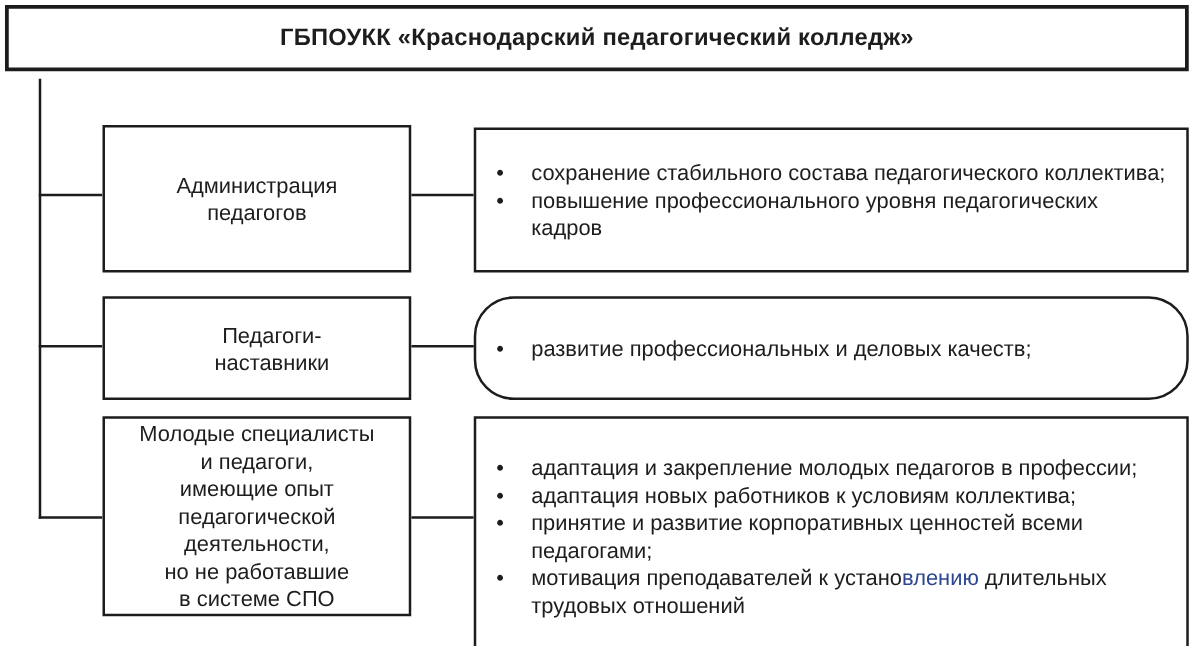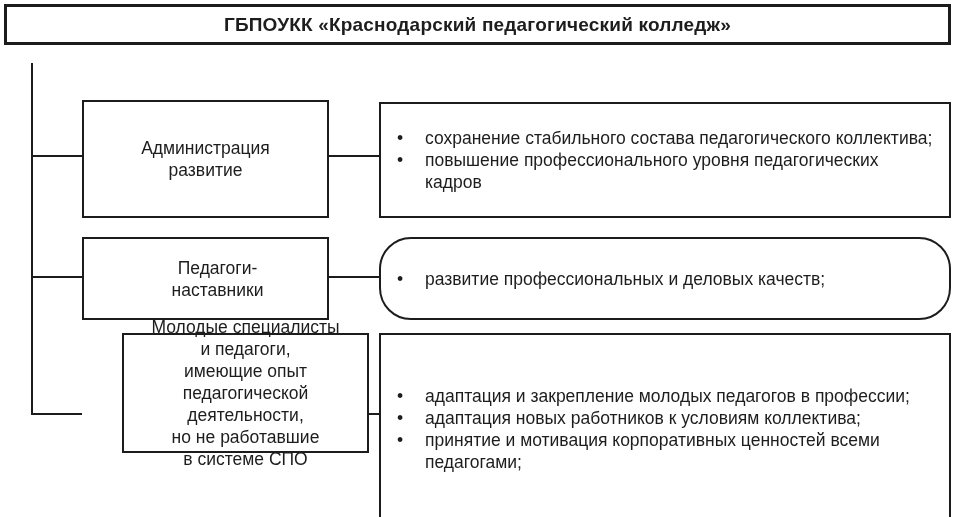--- a/index.html
+++ b/index.html
@@ -17,21 +17,21 @@
     overflow: hidden;
   }
   .box {
     position: absolute;
     background: #ffffff;
     border: 2px solid #1c1c1c;
     box-sizing: border-box;
   }
   .title-box {
     left: 4px; top: 4px;
-    width: 947px; height: 41px;
+    width: 947px; height: 53px;
     border-width: 3px;
     display: flex;
     align-items: center;
     justify-content: center;
   }
   .title-text {
     font-size: 19px;
     font-weight: bold;
     letter-spacing: 0.2px;
     white-space: nowrap;
@@ -42,21 +42,21 @@
     display: flex;
     align-items: center;
     justify-content: center;
     text-align: center;
     font-size: 17.5px;
     line-height: 22px;
     white-space: pre-line;
   }
   .group-row1 { top: 100px; height: 118px; }
   .group-row2 { top: 237px; height: 83px; padding-left: 24px;  }
-  .group-row3 { top: 333px; height: 120px; margin-left: 40px; }
+  .group-row3 { top: 333px; height: 160px; }
   .goals-box {
     left: 379px;
     width: 572px;
     display: flex;
     flex-direction: column;
     justify-content: center;
   }
   .goals-row1 { top: 102px; height: 116px; }
   .goals-row2 { top: 237px; height: 83px; border-radius: 32px;  }
   .goals-row3 { top: 333px; height: 192px; }
@@ -102,21 +102,21 @@
   <div class="connector trunk"></div>
   <div class="connector h-line c1-left"></div>
   <div class="connector h-line c1-right"></div>
   <div class="connector h-line c2-left"></div>
   <div class="connector h-line c2-right"></div>
   <div class="connector h-line c3-left"></div>
   <div class="connector h-line c3-right"></div>
 
   <div class="box group-box group-row1">
     <span>Администрация
-развитие</span>
+педагогов</span>
   </div>
   <div class="box goals-box goals-row1">
     <ul class="goals">
         <li><span>сохранение стабильного состава педагогического коллектива;</span></li>
         <li><span>повышение профессионального уровня педагогических кадров</span></li>
       </ul>
   </div>
 
   <div class="box group-box group-row2">
     <span>Педагоги-
@@ -134,17 +134,18 @@
 имеющие опыт
 педагогической
 деятельности,
 но не работавшие
 в системе СПО</span>
   </div>
   <div class="box goals-box goals-row3">
     <ul class="goals">
         <li><span>адаптация и закрепление молодых педагогов в профессии;</span></li>
         <li><span>адаптация новых работников к условиям коллектива;</span></li>
-        <li><span>принятие и мотивация корпоративных ценностей всеми педагогами;</span></li>
+        <li><span>принятие и развитие корпоративных ценностей всеми педагогами;</span></li>
+        <li><span>мотивация преподавателей к устано</span><span style="color: rgb(45, 70, 147);">влению</span><span> длительных трудовых отношений</span></li>
       </ul>
   </div>
 
 </div>
 
 </body></html>

